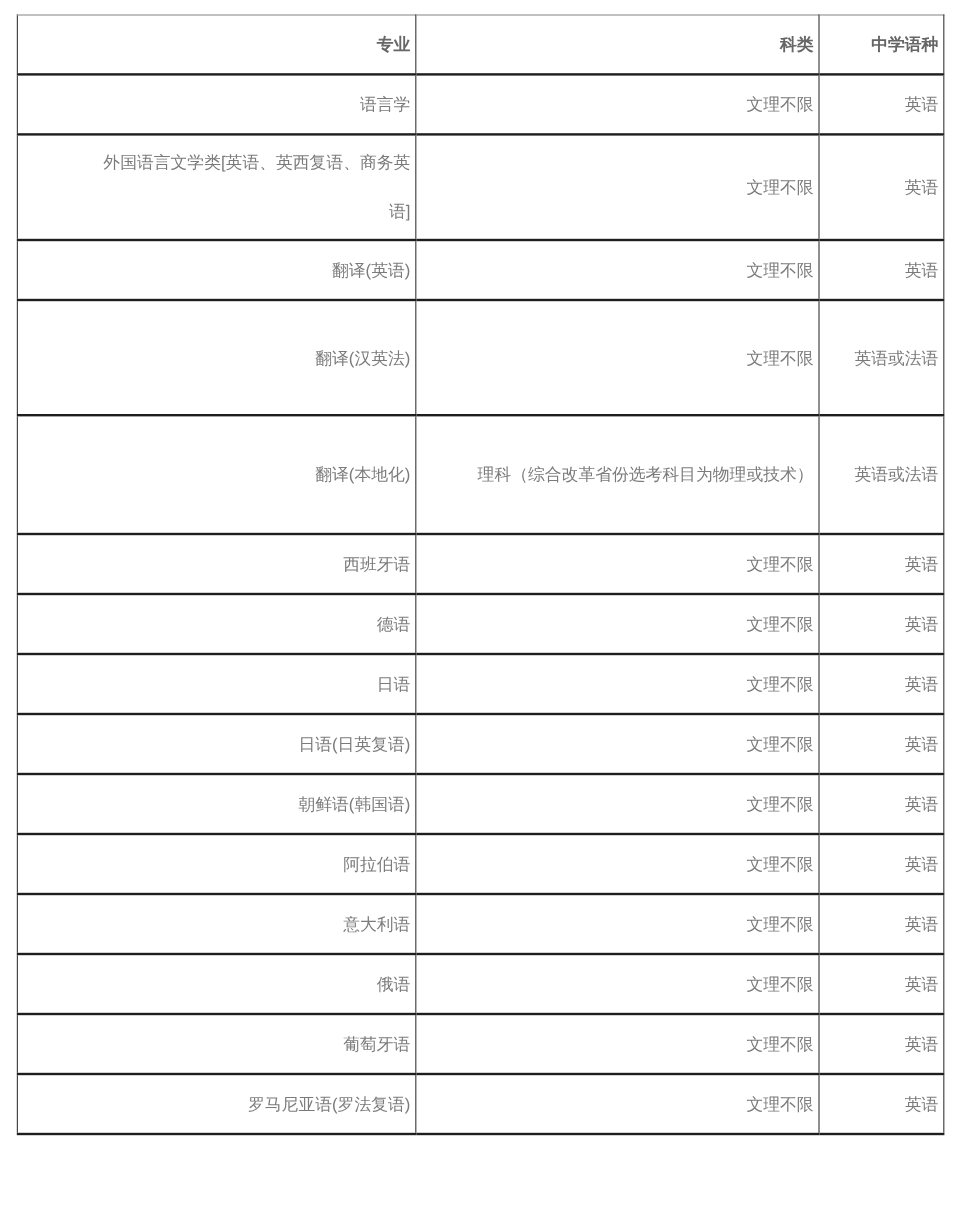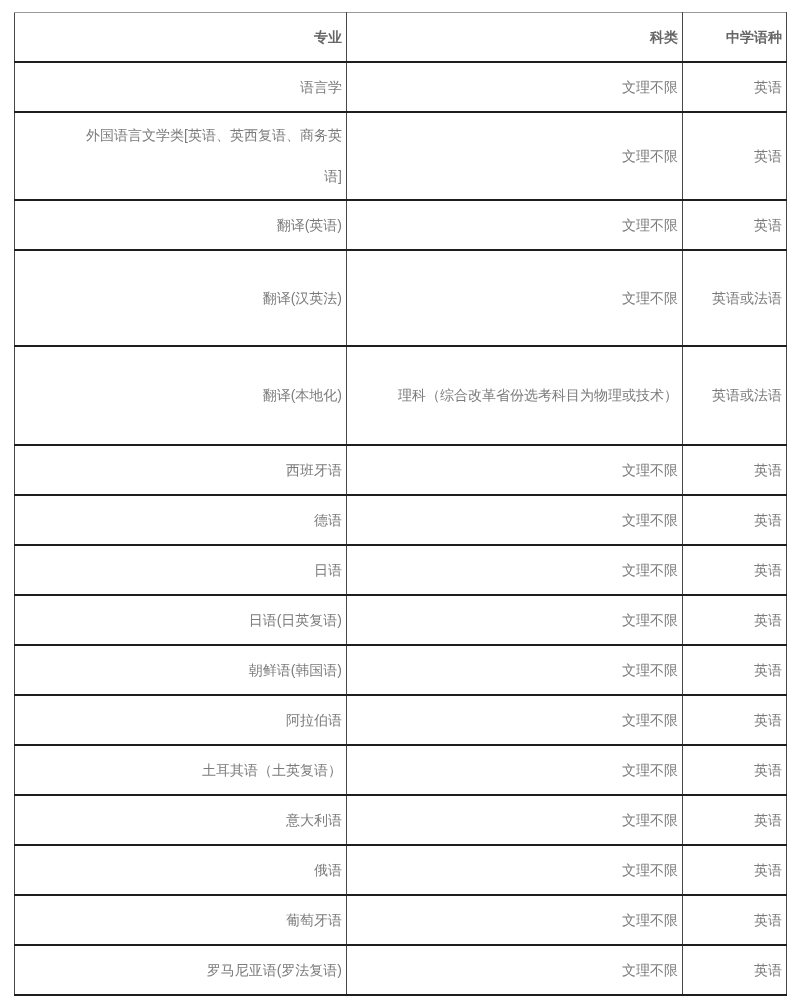--- a/index.html
+++ b/index.html
@@ -123,25 +123,20 @@
         <td><span class="cellspan c1">朝鲜语(韩国语)</span></td>
         <td><span class="cellspan c2">文理不限</span></td>
         <td><span class="cellspan c3">英语</span></td>
       </tr>
       <tr>
         <td><span class="cellspan c1">阿拉伯语</span></td>
         <td><span class="cellspan c2">文理不限</span></td>
         <td><span class="cellspan c3">英语</span></td>
       </tr>
       <tr>
-        <td><span class="cellspan c1">土耳其语（土英复语）</span></td>
-        <td><span class="cellspan c2">文理不限</span></td>
-        <td><span class="cellspan c3">英语</span></td>
-      </tr>
-      <tr>
         <td><span class="cellspan c1">意大利语</span></td>
         <td><span class="cellspan c2">文理不限</span></td>
         <td><span class="cellspan c3">英语</span></td>
       </tr>
       <tr>
         <td><span class="cellspan c1">俄语</span></td>
         <td><span class="cellspan c2">文理不限</span></td>
         <td><span class="cellspan c3">英语</span></td>
       </tr>
       <tr>

